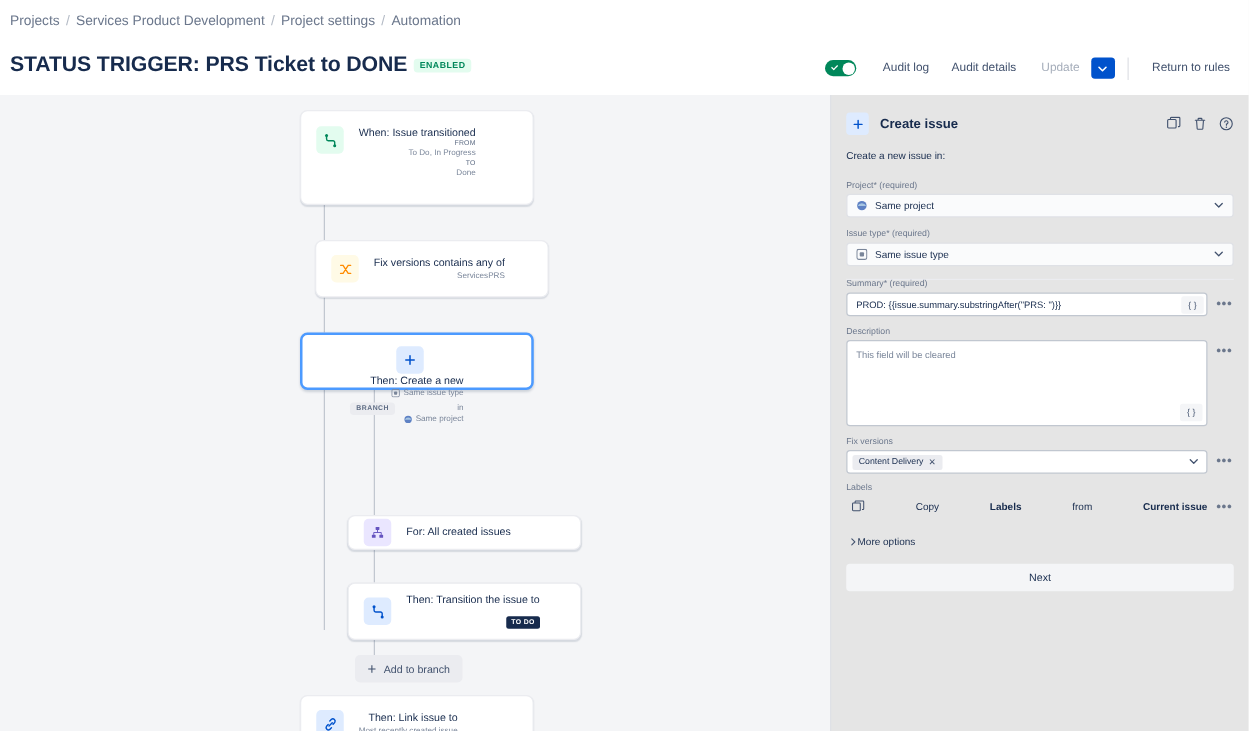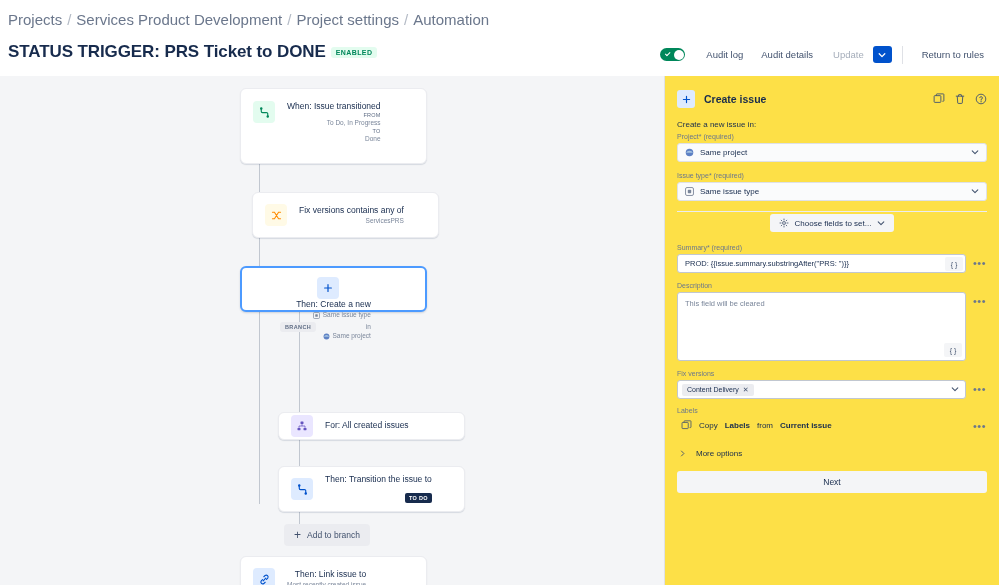--- a/index.html
+++ b/index.html
@@ -9,21 +9,21 @@
     background: #ffffff;
     font-family: "Liberation Sans", sans-serif;
     color: #172b4d;
     overflow: hidden;
     position: relative;
   }
 
   
   .breadcrumb {
     position:absolute; left:8px; top:11px;
-    font-size:15px; color:#6b778c;
+    font-size:11px; color:#6b778c;
     display:flex; align-items:center; gap:5px;
     white-space:nowrap;
   }
   .breadcrumb .crumb { color:#6b778c; }
   .breadcrumb .sep { color:#b3bac5; }
 
   
   .title-row {
     position:absolute; left:8px; top:42px;
     display:flex; align-items:center; gap:5px;
@@ -144,39 +144,39 @@
     background:#ebecf0; color:#42526e;
     border-radius:4px; padding:5px 10px;
     font-size:8.5px; cursor:pointer;
   }
   .plus-glyph { font-size:12px; line-height:1; color:#42526e; }
 
   
   .panel {
     position:absolute; right:0; top:76px;
     width:335px; height:509px;
-    background:#fde047;
+    background:#e5e5e5;
     border-left:1px solid #dfe1e6;
     padding:14px 12px 0 12px;
   }
   .panel-head {
     display:flex; align-items:center; margin-bottom:12px;
   }
   .panel-head-icon {
     width:18px; height:18px; border-radius:3px; background:#deebff;
     display:flex; align-items:center; justify-content:center;
     margin-right:9px; flex:0 0 auto;
   }
   .panel-title { font-size:10.5px; font-weight:bold; color:#172b4d; }
   .panel-head-actions {
     margin-left:auto; display:flex; align-items:center; gap:9px;
   }
   .hd-ic { cursor:pointer; display:flex; }
 
-  .panel-intro { font-size:8px; color:#172b4d; margin-bottom:4px; }
+  .panel-intro { font-size:8px; color:#172b4d; margin-bottom:16px; }
 
   .field-label {
     font-size:7px; color:#6b778c; margin-bottom:3px;
   }
 
   .select-box {
     height:19px; border:1px solid #dfe1e6; border-radius:3px;
     background:#fafbfc;
     display:flex; align-items:center; padding:0 7px;
     font-size:8px; color:#172b4d; cursor:pointer;
@@ -234,26 +234,26 @@
   .tag {
     display:inline-flex; align-items:center; gap:4px;
     background:#ebecf0; color:#172b4d;
     font-size:7px; border-radius:2px; padding:2px 5px;
   }
   .tag .x { color:#42526e; font-size:7px; cursor:pointer; }
   .tag-select .chev { position:absolute; right:6px; }
 
   .copy-row {
     display:flex; align-items:center; gap:7px;
-    font-size:8px; color:#172b4d; padding:3px 0 0 4px;
+    font-size:8px; color:#172b4d; padding:3px 0 0 4px;justify-content:space-between;
   }
   .copy-row b { font-weight:bold; }
 
   .more-options {
-    display:flex; align-items:center; gap:10px;
+    display:flex; align-items:center; gap:0;
     font-size:8px; color:#172b4d; cursor:pointer;
     margin:13px 0 0 2px;
   }
 
   .btn-row {
     display:flex; align-items:center; gap:0; margin-top:13px;
   }
   .btn-back {
     flex:1 1 0; text-align:center;
     font-size:8.5px; color:#42526e; padding:6px 0; cursor:pointer;
@@ -480,32 +480,20 @@
     <span>Same issue type</span>
     <span class="chev">
       <svg width="8" height="8" viewBox="0 0 10 10">
           <path d="M1.5 3.5 L5 7 L8.5 3.5" fill="none" stroke="#42526e" stroke-width="1.3" stroke-linecap="round" stroke-linejoin="round"></path>
         </svg>
     </span>
   </div>
 
   <div style="border-top:1px solid #ebecf0;margin:2px 0 0 0;"></div>
 
-  <div style="text-align:center;">
-    <div class="choose-fields">
-      <svg width="10" height="10" viewBox="0 0 16 16">
-        <circle cx="8" cy="8" r="2.3" fill="none" stroke="#42526e" stroke-width="1.3"></circle>
-        <path d="M8 1.6 V3.2 M8 12.8 V14.4 M14.4 8 H12.8 M3.2 8 H1.6 M12.5 3.5 L11.4 4.6 M4.6 11.4 L3.5 12.5 M12.5 12.5 L11.4 11.4 M4.6 4.6 L3.5 3.5" stroke="#42526e" stroke-width="1.3" stroke-linecap="round"></path>
-      </svg>
-      <span>Choose fields to set...</span>
-      <svg width="8" height="8" viewBox="0 0 10 10">
-          <path d="M1.5 3.5 L5 7 L8.5 3.5" fill="none" stroke="#42526e" stroke-width="1.3" stroke-linecap="round" stroke-linejoin="round"></path>
-        </svg>
-    </div>
-  </div>
 
   <div class="field-label">Summary* (required)</div>
   <div class="field-row">
     <div class="field-grow">
       <div class="text-input">
         <span>PROD: {{issue.summary.substringAfter("PRS: ")}}</span>
         <span class="smart-btn">{ }</span>
       </div>
     </div>
     <span class="more-dots">•••</span>

